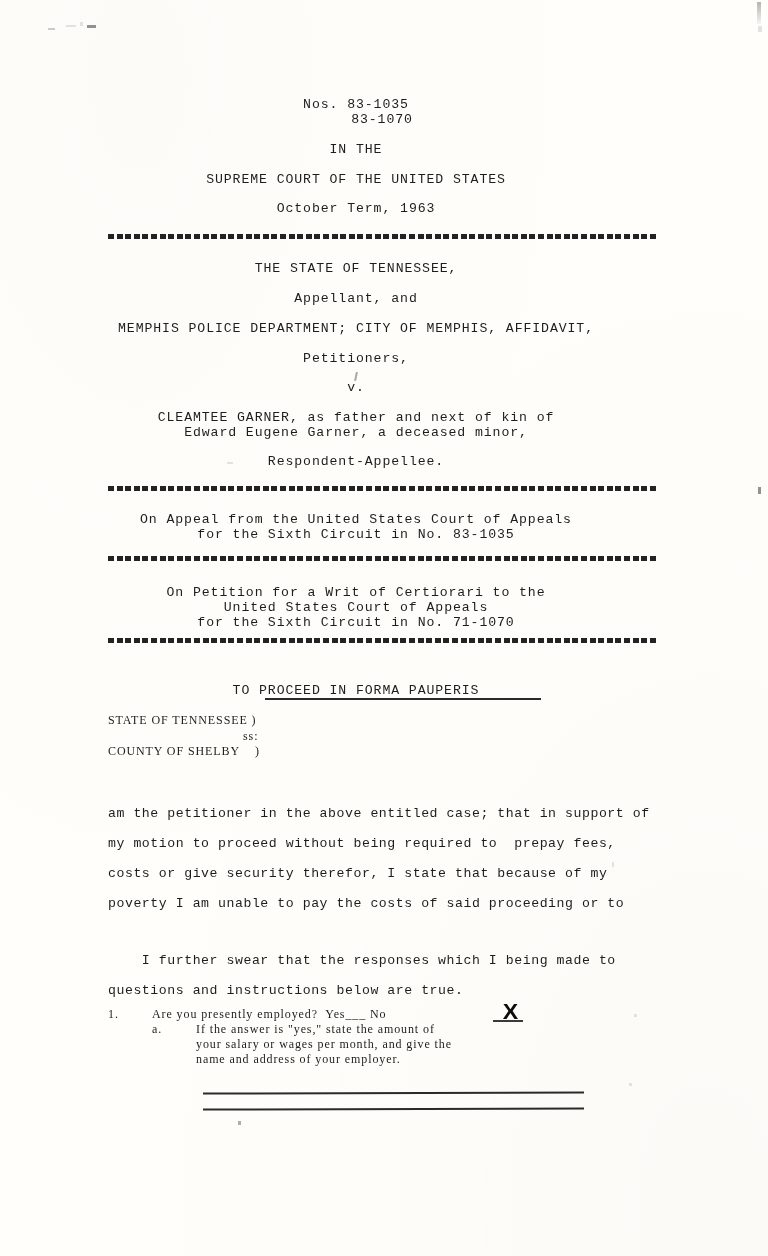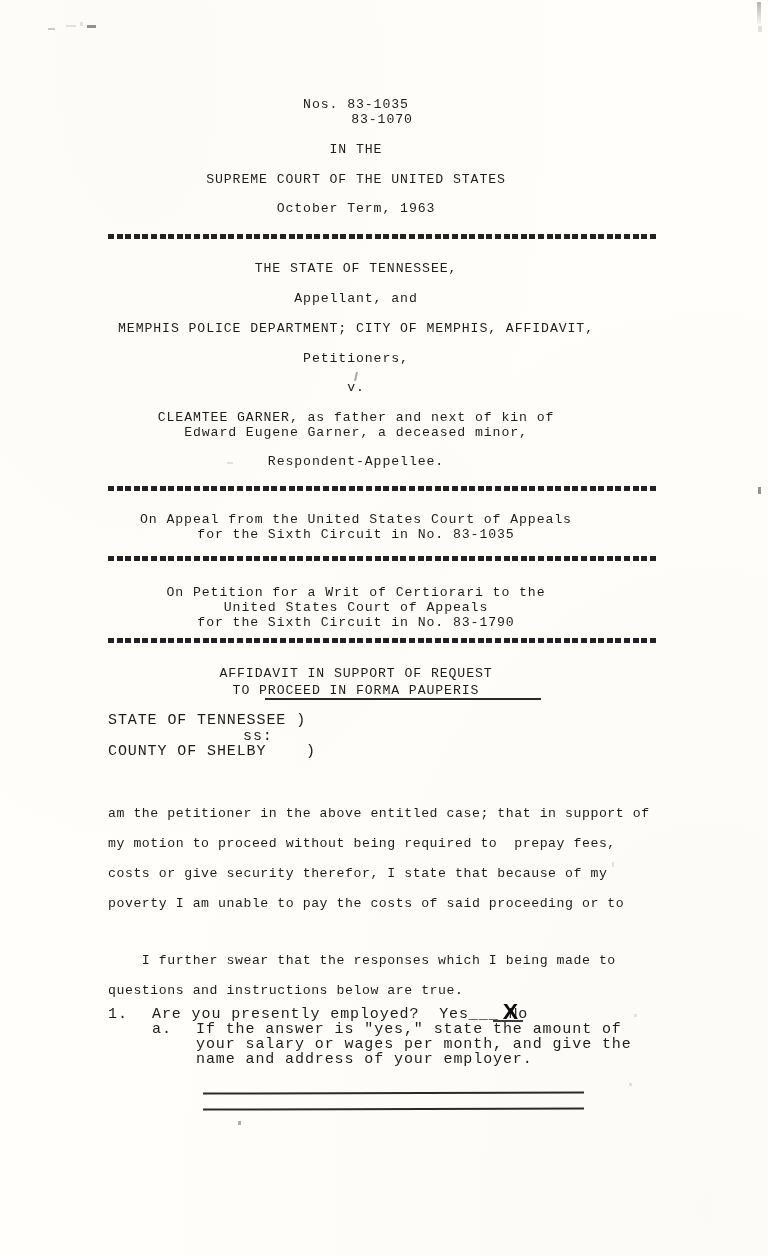--- a/index.html
+++ b/index.html
@@ -33,22 +33,22 @@
     left: 0;
     top: 0;
     width: 768px;
     height: 1256px;
   }
 
   
   .ln {
     position: absolute;
     white-space: pre;
-    font-family: Liberation Mono, monospace;
-    font-size: 15px;
+    font-family: Liberation Serif, serif;
+    font-size: 12px;
     letter-spacing: 0.9px;
     line-height: 15px;
     color: #1d1d1d;
   }
 
   
   .row {
     position: absolute;
     left: 0;
     width: 712px;
@@ -176,25 +176,24 @@
 
     <div class="eqrule" style="left:108px; top:486px; width:550px;"></div>
 
     <div class="row" style="top:512px;">On Appeal from the United States Court of Appeals</div>
     <div class="row" style="top:527px;">for the Sixth Circuit in No. 83-1035</div>
 
     <div class="eqrule" style="left:108px; top:556px; width:550px;"></div>
 
     <div class="row" style="top:585px;">On Petition for a Writ of Certiorari to the</div>
     <div class="row" style="top:600px;">United States Court of Appeals</div>
-    <div class="row" style="top:615px;">for the Sixth Circuit in No. 83-1790</div>
+    <div class="row" style="top:615px;">for the Sixth Circuit in No. 71-1070</div>
 
     <div class="eqrule" style="left:108px; top:638px; width:550px;"></div>
 
-    <div class="row" style="top:666px;">AFFIDAVIT IN SUPPORT OF REQUEST</div>
     <div class="row" style="top:683px;">TO PROCEED IN FORMA PAUPERIS</div>
     <div class="rule" style="left:265px; top:698px; width:276px; height:1.7px;"></div>
 
     <div class="ln" style="left:108px; top:713px;">STATE OF TENNESSEE )</div>
     <div class="ln" style="left:243px; top:729px;">ss:</div>
     <div class="ln" style="left:108px; top:744px;">COUNTY OF SHELBY    )</div>
 
     <div class="para" style="left:108px; top:799px;">am the petitioner in the above entitled case; that in support of</div>
     <div class="para" style="left:108px; top:829px;">my motion to proceed without being required to  prepay fees,</div>
     <div class="para" style="left:108px; top:859px;">costs or give security therefor, I state that because of my</div>

